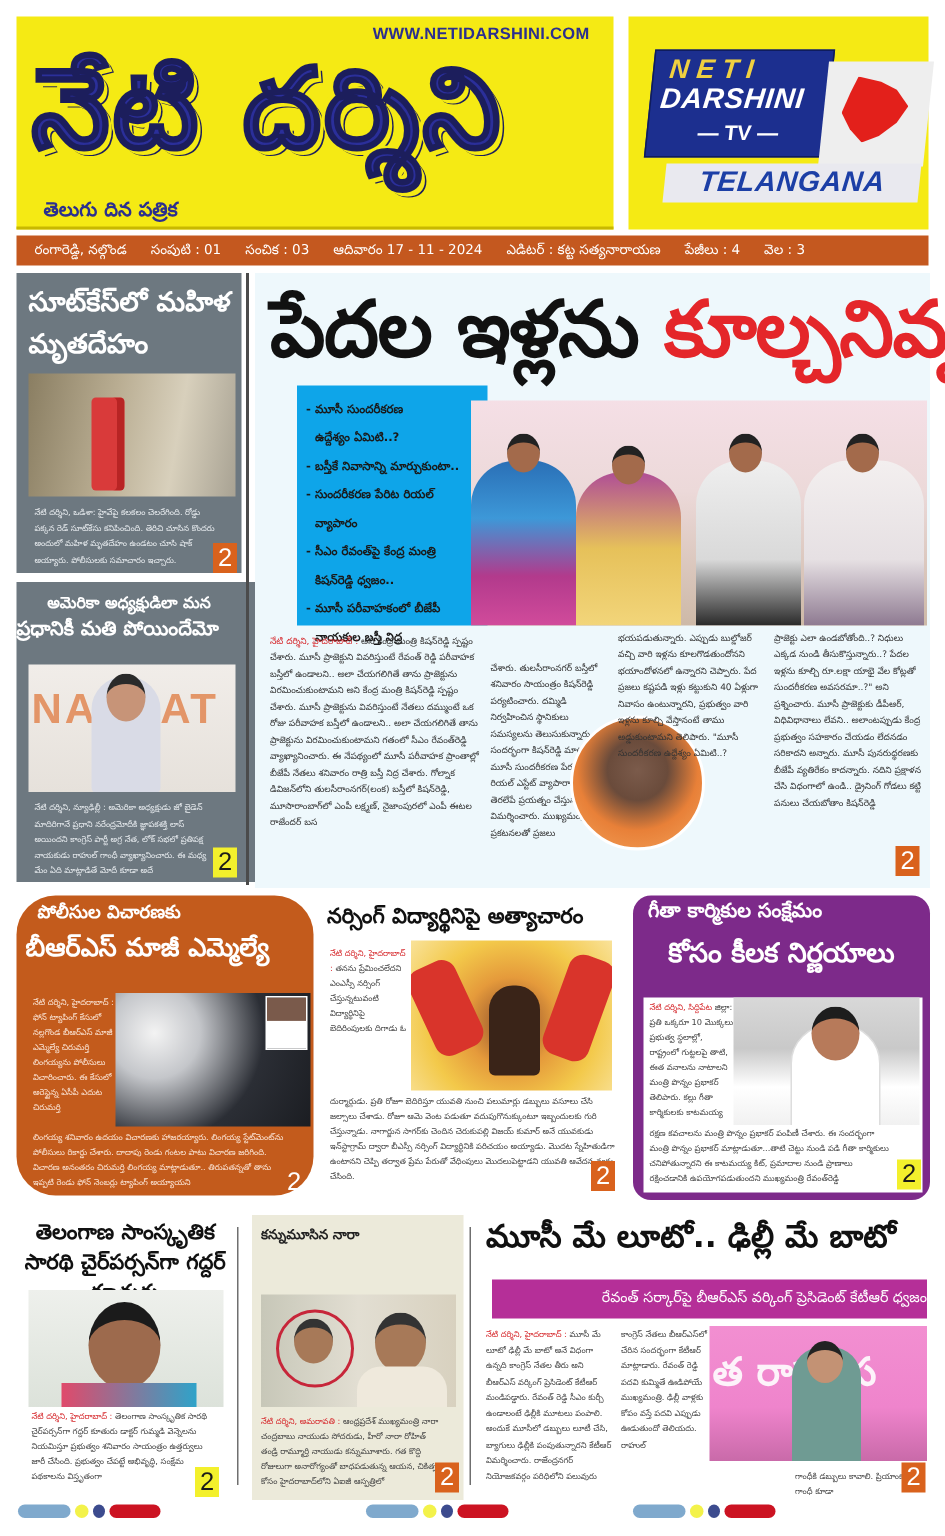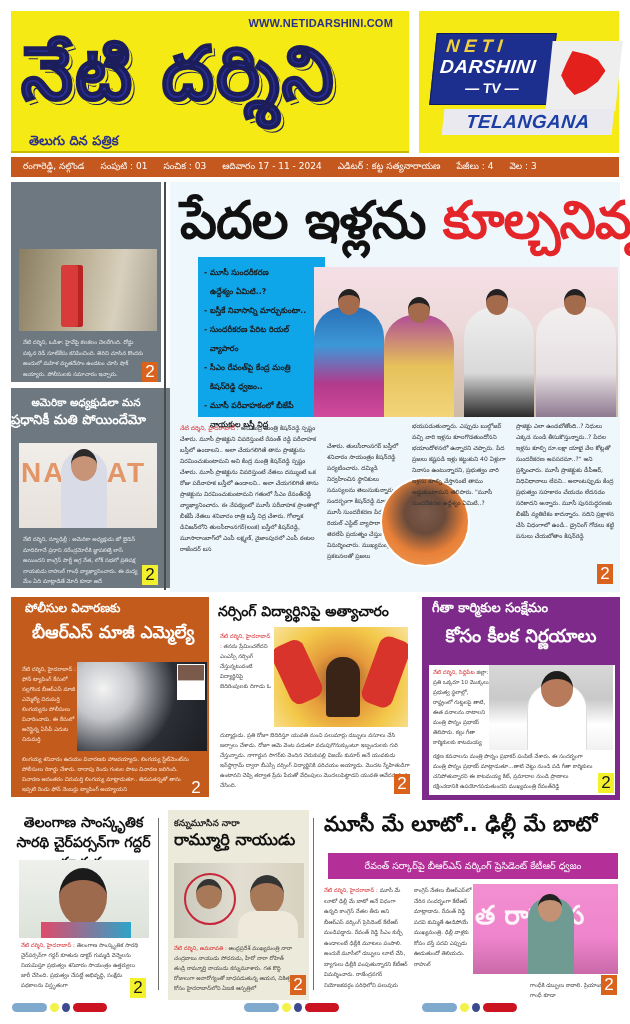--- a/index.html
+++ b/index.html
@@ -69,38 +69,38 @@
   .lead-col { font-size: 6px; line-height: 11px; color: #333; }
   .lead-col1 { left: 10px; top: 240px; width: 140px; }
   .lead-col2 { left: 157px; top: 258px; width: 78px; }
   .lead-col3 { left: 242px; top: 238px; width: 100px; }
   .lead-col4 { left: 346px; top: 238px; width: 100px; }
   .lead-circle { left: 210px; top: 295px; width: 90px; height: 90px; border-radius: 50%; background: radial-gradient(circle at 50% 40%, #7b5b4b 0%, #6a4b3b 30%, #e88038 60%, #f3a25a 100%); border: 2px solid #ffffff; }
   .lead-badge { left: 427px; top: 382px; }
   .red-lead { color: #d6282c; }
 
   
-  .police-box { left: 11px; top: 597px; width: 198px; height: 200px; background: #c35b1c; color: #fff; }
+  .police-box { left: 11px; top: 597px; width: 198px; height: 200px; background: #c35b1c; color: #fff; border-radius: 26px; }
   .police-kicker { left: 14px; top: 4px; font-size: 12px; font-weight: bold; }
-  .police-title { left: 6px; top: 22px; width: 188px; font-size: 17px; font-weight: bold; line-height: 26px; white-space: nowrap; margin-left: 15px; }
+  .police-title { left: 6px; top: 22px; width: 188px; font-size: 17px; font-weight: bold; line-height: 26px; white-space: nowrap; }
   .police-img { left: 66px; top: 65px; width: 130px; height: 89px; background: radial-gradient(circle at 20% 30%, #f3f3f3 0%, #c4c6ca 25%, #2b2e35 60%, #1b1d22 100%); }
   .police-inset { left: 100px; top: 2px; width: 28px; height: 36px; background: linear-gradient(180deg, #7a5a4b 0%, #7a5a4b 45%, #ffffff 46%, #ffffff 100%); border: 1px solid #fff; }
   .police-text-a { left: 11px; top: 67px; width: 55px; color: #fbe5d6; font-size: 5.5px; line-height: 10px; }
   .police-text-b { left: 11px; top: 157px; width: 172px; color: #fbe5d6; font-size: 5.5px; line-height: 10px; }
   .police-badge { left: 188px; top: 778px; background: transparent; color: #fff; }
 
   .nursing-box { left: 212px; top: 597px; width: 205px; height: 200px; background: #ffffff; }
   .nursing-title { left: 6px; top: 6px; width: 200px; font-size: 14px; font-weight: bold; color: #111; white-space: nowrap; }
   .nursing-img { left: 62px; top: 30px; width: 134px; height: 100px; background: radial-gradient(circle at 50% 55%, #8a4a2b 0%, #e59a3b 35%, #f3c94a 65%, #f9e29a 100%); }
   .nursing-hand { background: #d9342b; border-radius: 10px; }
   .nursing-text-a { left: 8px; top: 34px; width: 52px; font-size: 5.5px; line-height: 10px; color: #444; }
   .nursing-text-b { left: 8px; top: 133px; width: 190px; font-size: 5.5px; line-height: 10px; color: #444; }
   .nursing-badge { left: 394px; top: 774px; }
 
-  .geetha-box { left: 422px; top: 597px; width: 198px; height: 203px; background: #7d2a8a; }
+  .geetha-box { left: 422px; top: 597px; width: 198px; height: 203px; background: #7d2a8a; border-radius: 12px; }
   .geetha-kicker { left: 10px; top: 3px; font-size: 13px; color: #fff; font-weight: bold; }
   .geetha-title { left: 0; top: 28px; width: 198px; text-align: center; font-size: 18px; color: #fff; font-weight: bold; }
   .geetha-inner { left: 7px; top: 68px; width: 186px; height: 130px; background: #ffffff; }
   .geetha-img { left: 60px; top: 0; width: 124px; height: 85px; background: linear-gradient(180deg, #d8d8d8 0%, #c9c9c9 40%, #ffffff 70%, #f1f1f1 100%); }
   .geetha-text-a { left: 4px; top: 2px; width: 56px; font-size: 5.5px; line-height: 10px; color: #444; }
   .geetha-text-b { left: 4px; top: 86px; width: 160px; font-size: 5.5px; line-height: 10px; color: #444; }
   .geetha-badge { left: 598px; top: 773px; }
 
   
   .gaddar-box { left: 11px; top: 810px; width: 145px; height: 185px; }
@@ -115,21 +115,21 @@
   .naidu-box { left: 168px; top: 810px; width: 141px; height: 190px; background: #eceada; }
   .naidu-kicker { left: 6px; top: 8px; font-size: 9px; font-weight: bold; color: #222; }
   .naidu-title { left: 6px; top: 20px; font-size: 16px; font-weight: bold; color: #111; white-space: nowrap; }
   .naidu-img { left: 6px; top: 53px; width: 130px; height: 75px; background: linear-gradient(90deg, #c7c7b8 0%, #e2ded2 50%, #d8d1bf 100%); }
   .naidu-circle { left: 10px; top: 10px; width: 52px; height: 52px; border-radius: 50%; border: 2px solid #c7263a; }
   .naidu-text { left: 6px; top: 133px; width: 120px; font-size: 5.5px; line-height: 10px; color: #444; }
   .naidu-badge { left: 290px; top: 975px; }
 
   .musi-box { left: 318px; top: 810px; width: 302px; height: 190px; }
   .musi-title { left: 6px; top: 2px; font-size: 21px; font-weight: bold; color: #111; white-space: nowrap; }
-  .musi-sub { left: 10px; top: 43px; width: 290px; height: 26px; background: #b52f98; color: #fff; font-size: 9.5px; line-height: 26px; text-align: center; white-space: nowrap; }
+  .musi-sub { left: 10px; top: 43px; width: 290px; height: 26px; background: #b52f98; color: #fff; font-size: 9.5px; line-height: 26px; text-align: right; white-space: nowrap; }
   .musi-text-a { left: 6px; top: 75px; width: 86px; font-size: 5.5px; line-height: 10.5px; color: #444; }
   .musi-text-b { left: 96px; top: 75px; width: 60px; font-size: 5.5px; line-height: 10.5px; color: #444; }
   .musi-img { left: 155px; top: 74px; width: 145px; height: 90px; background: linear-gradient(180deg, #f28fd1 0%, #ef84cc 60%, #c96aa9 100%); }
   .musi-img .bg-txt { left: 2px; top: 16px; font-size: 26px; color: #fff; opacity: .9; font-weight: bold; white-space: nowrap; }
   .musi-person { left: 55px; top: 14px; width: 46px; height: 76px; background: #6f9b93; border-radius: 20px 20px 0 0; }
   .musi-head { left: 65px; top: 10px; width: 24px; height: 28px; background: #c39274; border-radius: 50%; border-top: 6px solid #222; }
   .musi-caption { left: 212px; top: 170px; width: 80px; font-size: 5.5px; line-height: 10px; color: #444; }
   .musi-badge { left: 283px; top: 165px; }
 
   
@@ -170,20 +170,21 @@
   <div>రంగారెడ్డి, నల్గొండ</div>
   <div>సంపుటి : 01</div>
   <div>సంచిక : 03</div>
   <div>ఆదివారం  17 - 11 - 2024</div>
   <div>ఎడిటర్ : కట్ట సత్యనారాయణ</div>
   <div>పేజీలు : 4</div>
   <div>వెల : 3</div>
 </div>
 
 <div class="abs grey-box suitcase-box">
+  <div class="abs suitcase-title">సూట్‌కేస్‌లో మహిళ మృతదేహం</div>
   <div class="abs img-box suitcase-img">
     <div class="abs suitcase-bag"></div>
   </div>
   <div class="abs suitcase-text">నేటి దర్శిని, ఒడిశా: హైవేపై కలకలం చెలరేగింది. రోడ్డు పక్కన రెడ్ సూట్‌కేసు కనిపించింది. తెరిచి చూసిన కొందరు అందులో మహిళ మృతదేహం ఉండటం చూసి షాక్ అయ్యారు. పోలీసులకు సమాచారం ఇచ్చారు.</div>
 </div>
 <div class="abs page-badge badge-orange suitcase-badge">2</div>
 
 <div class="abs grey-box america-box">
   <div class="abs america-kicker">అమెరికా అధ్యక్షుడిలా మన</div>
   <div class="abs america-title">ప్రధానికీ మతి పోయిందేమో</div>
@@ -289,21 +290,20 @@
   <div class="abs gaddar-text">
     <span class="red-lead">నేటి దర్శిని, హైదరాబాద్ :</span><span> తెలంగాణ సాంస్కృతిక సారథి చైర్‌పర్సన్‌గా గద్దర్ కూతురు డాక్టర్ గుమ్మడి వెన్నెలను నియమిస్తూ ప్రభుత్వం శనివారం సాయంత్రం ఉత్తర్వులు జారీ చేసింది. ప్రభుత్వం చేపట్టే అభివృద్ధి, సంక్షేమ పథకాలను విస్తృతంగా</span>
   </div>
 </div>
 <div class="abs page-badge badge-yellow gaddar-badge">2</div>
 
 <div class="abs divider-v1"></div>
 
 <div class="abs naidu-box">
   <div class="abs naidu-kicker">కన్నుమూసిన నారా</div>
-  <div class="abs naidu-title">రామ్మూర్తి నాయుడు</div>
   <div class="abs img-box naidu-img">
     <div class="abs naidu-circle"></div>
     <div class="abs" style="left:22px;top:16px;width:26px;height:30px;background:#a77958;border-radius:50%;border-top:6px solid #333"></div>
     <div class="abs" style="left:76px;top:12px;width:34px;height:40px;background:#a77958;border-radius:50%;border-top:8px solid #333"></div>
     <div class="abs" style="left:64px;top:48px;width:60px;height:30px;background:#efe9dc;border-radius:16px 16px 0 0"></div>
   </div>
   <div class="abs naidu-text">
     <span class="red-lead">నేటి దర్శిని, అమరావతి :</span><span> ఆంధ్రప్రదేశ్ ముఖ్యమంత్రి నారా చంద్రబాబు నాయుడు సోదరుడు, హీరో నారా రోహిత్ తండ్రి రామ్మూర్తి నాయుడు కన్నుమూశారు. గత కొద్ది రోజులుగా అనారోగ్యంతో బాధపడుతున్న ఆయన, చికిత్స కోసం హైదరాబాద్‌లోని ఏఐజీ ఆస్పత్రిలో</span>
   </div>
 </div>

